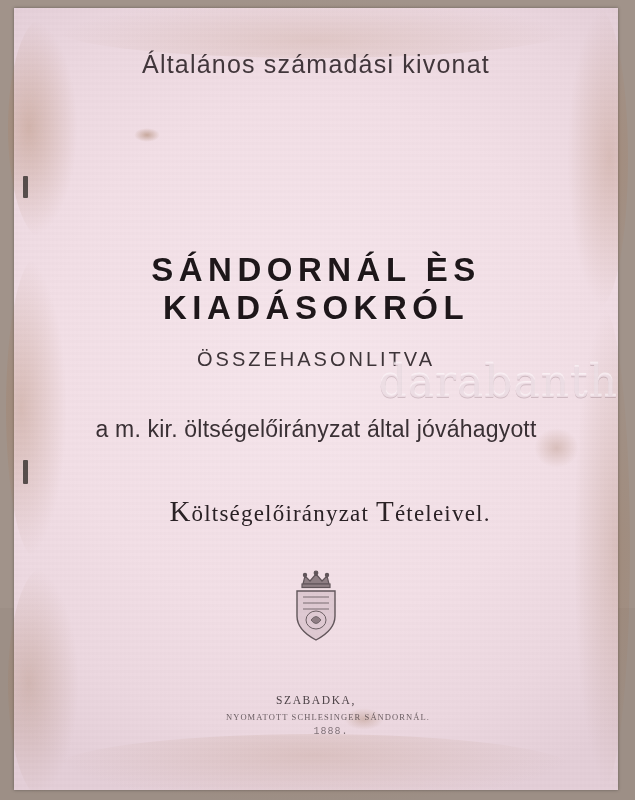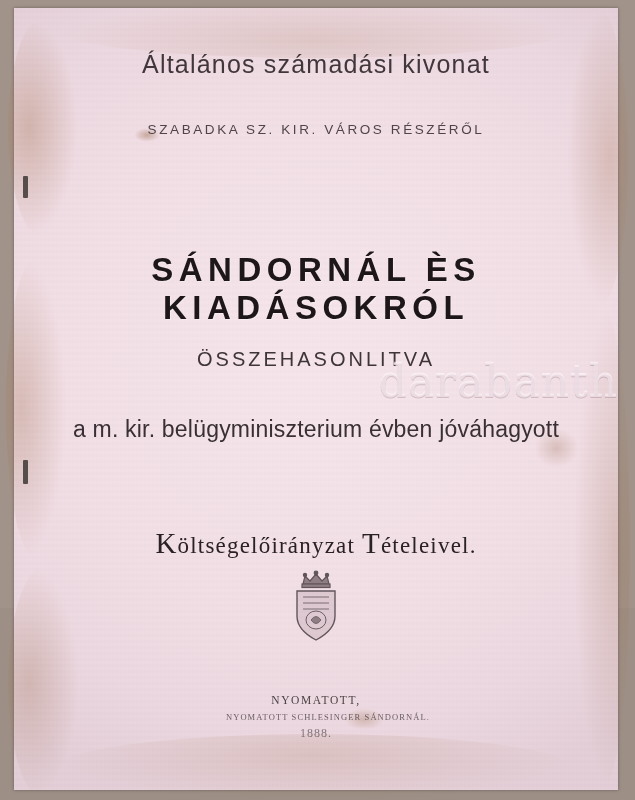--- a/index.html
+++ b/index.html
@@ -141,26 +141,25 @@
   .l-sub4 {
     position: absolute; top: 408px; left: 0;
     font-family: "Liberation Sans", sans-serif;
     font-size: 23px;
     letter-spacing: 0.2px;
     color: #2a2125;
     opacity: 0.92;
   }
 
   .l-sub5 {
-    position: absolute; top: 487px; left: 0;
+    position: absolute; top: 487px; left: 14px;
     font-family: "Liberation Serif", serif;
     font-size: 23px;
     letter-spacing: 1.2px;
     color: #2a2125;
-    margin-top: 32px;
   }
   .l-sub5 .cap { font-size: 29px; }
 
   
   #crest {
     position: absolute;
     left: 50%;
     top: 560px;
     transform: translateX(-50%);
     width: 66px;
@@ -180,23 +179,23 @@
   .imp2 {
     position: absolute; top: 704px; left: 0;
     font-family: "Liberation Serif", serif;
     font-size: 8.5px;
     letter-spacing: 1.1px;
     color: #382d31;
     opacity: 0.72;
     padding-left: 12px;
   }
   .imp3 {
-    position: absolute; top: 718px; left: 0;
-    font-family: Liberation Serif, serif;
-    font-size: 12px;
+    position: absolute; top: 718px; left: 15px;
+    font-family: Liberation Mono, monospace;
+    font-size: 10px;
     letter-spacing: 1px;
     color: #3a2f33;
     opacity: 0.6;
   }
 
   
   #texture {
     position: absolute;
     inset: 0;
     pointer-events: none;
@@ -225,28 +224,27 @@
     <div class="stain s9"></div>
     <div class="stain s10"></div>
 
     <div class="punch p1"></div>
     <div class="punch p2"></div>
 
     <div id="content">
 
       <div class="line l-title">Általános számadási kivonat</div>
 
-      <div class="line l-sub1">SZABADKA SZ. KIR. VÁROS RÉSZÉRŐL</div>
 
 
       <div class="line l-main">SÁNDORNÁL ÈS KIADÁSOKRÓL</div>
 
       <div class="line l-sub3">ÖSSZEHASONLITVA</div>
 
-      <div class="line l-sub4">a m. kir. belügyminiszterium évben jóváhagyott</div>
+      <div class="line l-sub4">a m. kir. öltségelőirányzat által jóváhagyott</div>
 
       <div class="line l-sub5">
         <span class="cap">K</span><span>öltségelőirányzat</span>
         <span class="cap">T</span><span>ételeivel.</span>
       </div>
 
       <svg id="crest" viewBox="0 0 66 80">
         <g fill="none" stroke="#2b2226" stroke-width="1.2">
 
           <path d="M20 16 L22 8 L27 13 L33 6 L39 13 L44 8 L46 16 Z" fill="#6b5a60" stroke="#2b2226"></path>
@@ -258,21 +256,21 @@
           <path d="M14 23 L52 23 L52 48 Q52 62 33 72 Q14 62 14 48 Z" fill="#d9c3cc" stroke="#2b2226" stroke-width="1.4"></path>
 
           <path d="M20 29 L46 29" stroke="#3a2f33" stroke-width="0.9"></path>
           <path d="M20 35 L46 35" stroke="#3a2f33" stroke-width="0.9"></path>
           <path d="M20 41 L46 41" stroke="#3a2f33" stroke-width="0.9"></path>
           <ellipse cx="33" cy="52" rx="10" ry="9" fill="none" stroke="#3a2f33" stroke-width="1"></ellipse>
           <path d="M28 52 Q33 45 38 52 Q33 59 28 52 Z" fill="#6b5a60" stroke="#2b2226" stroke-width="0.8"></path>
         </g>
       </svg>
 
-      <div class="line imp1">NYOMATOTT,</div>
+      <div class="line imp1">SZABADKA,</div>
       <div class="line imp2">NYOMATOTT SCHLESINGER SÁNDORNÁL.</div>
       <div class="line imp3">1888.</div>
 
     </div>
 
     <div id="watermark">darabanth</div>
 
     <div id="texture"></div>
 
   </div>

